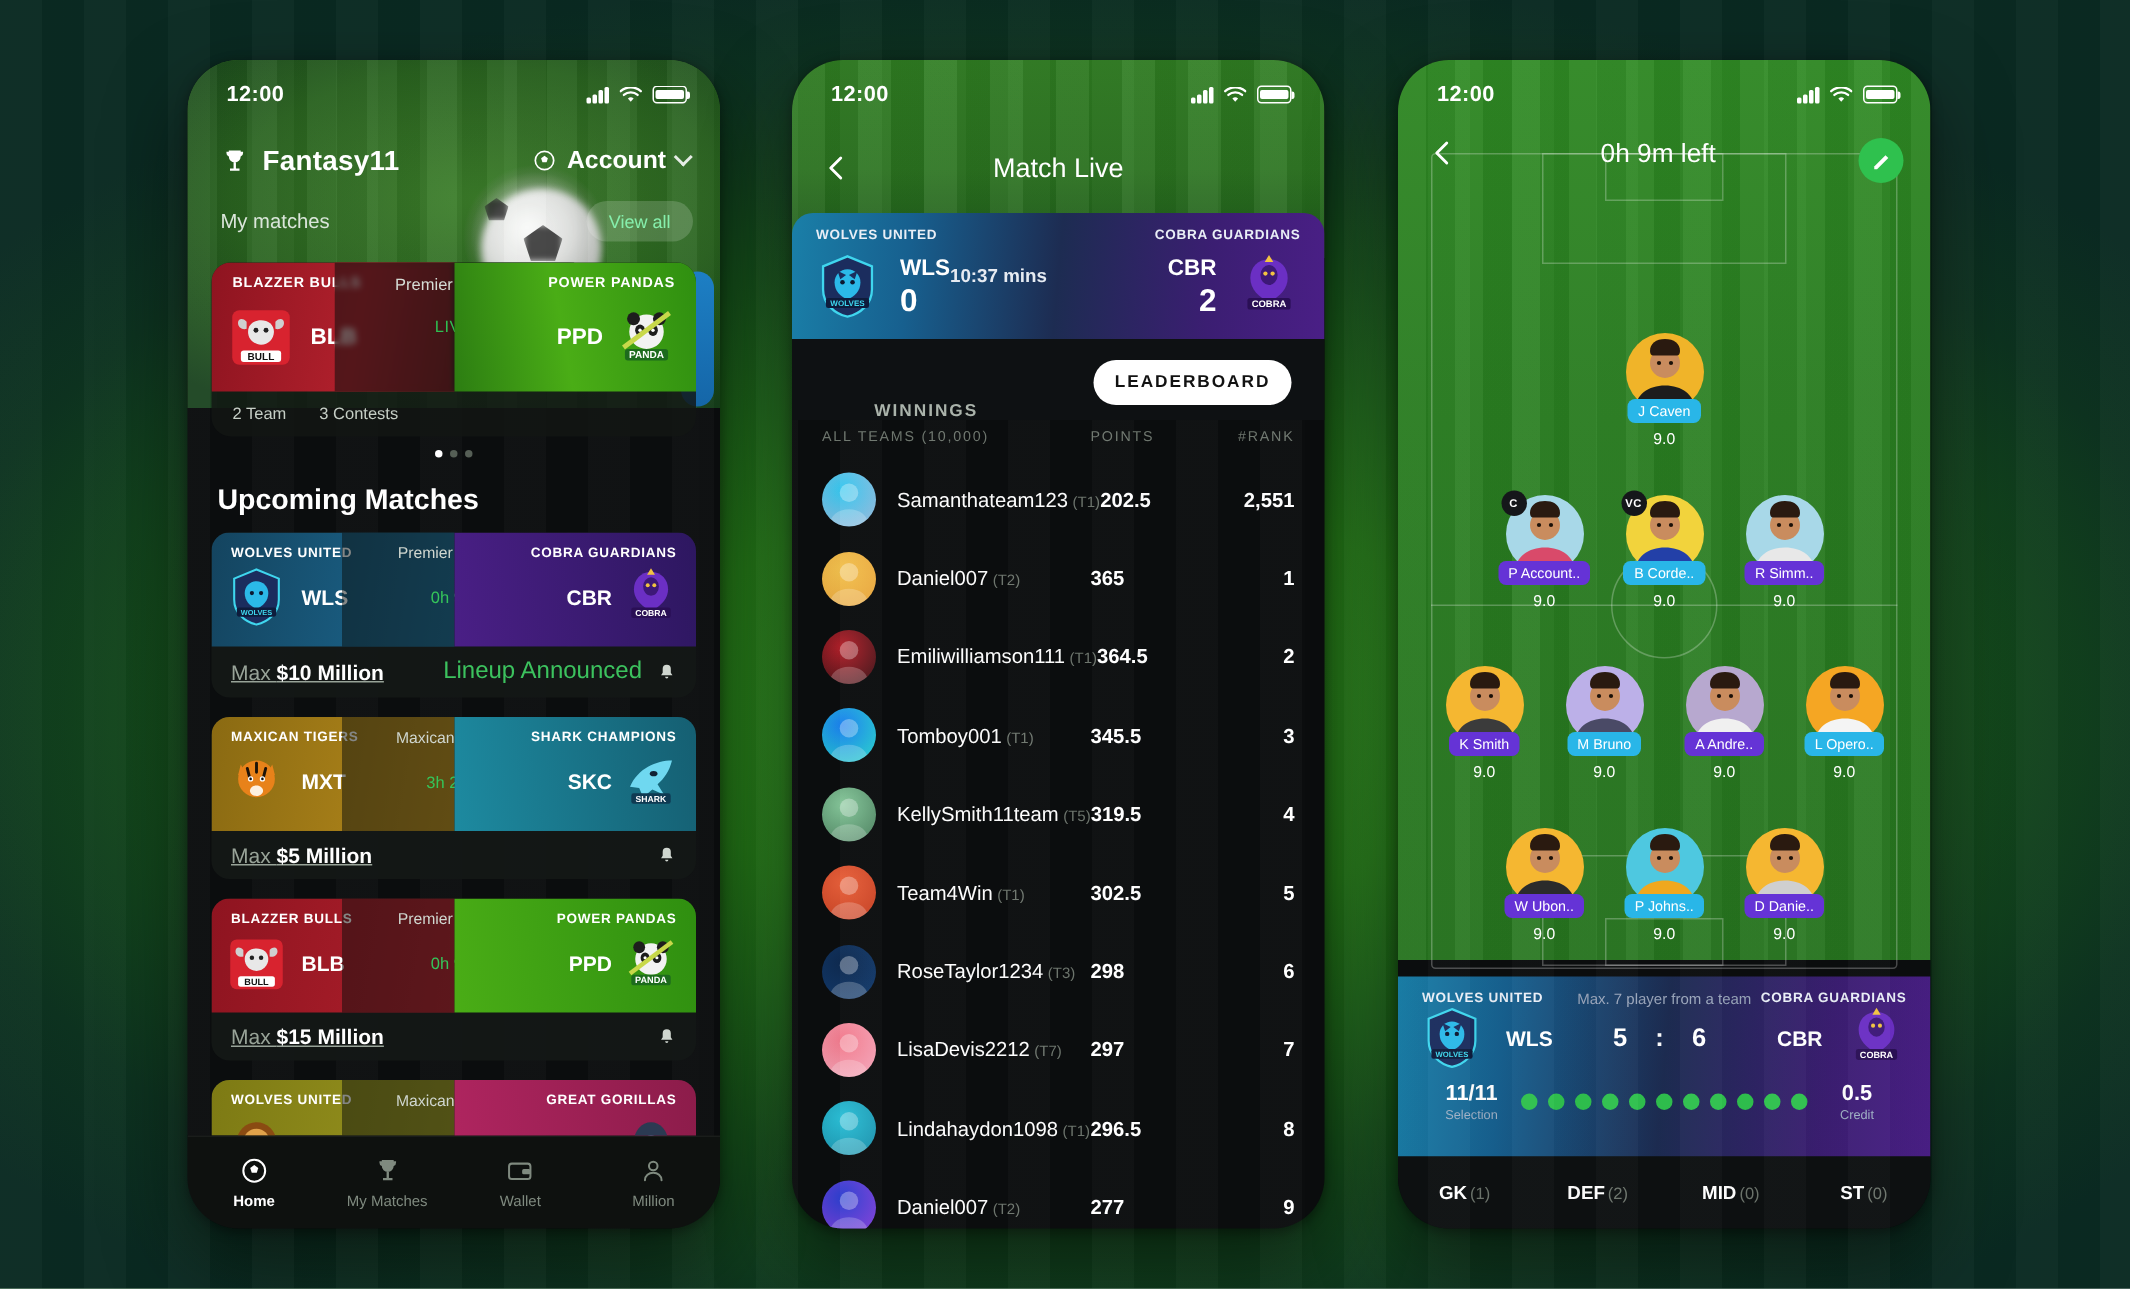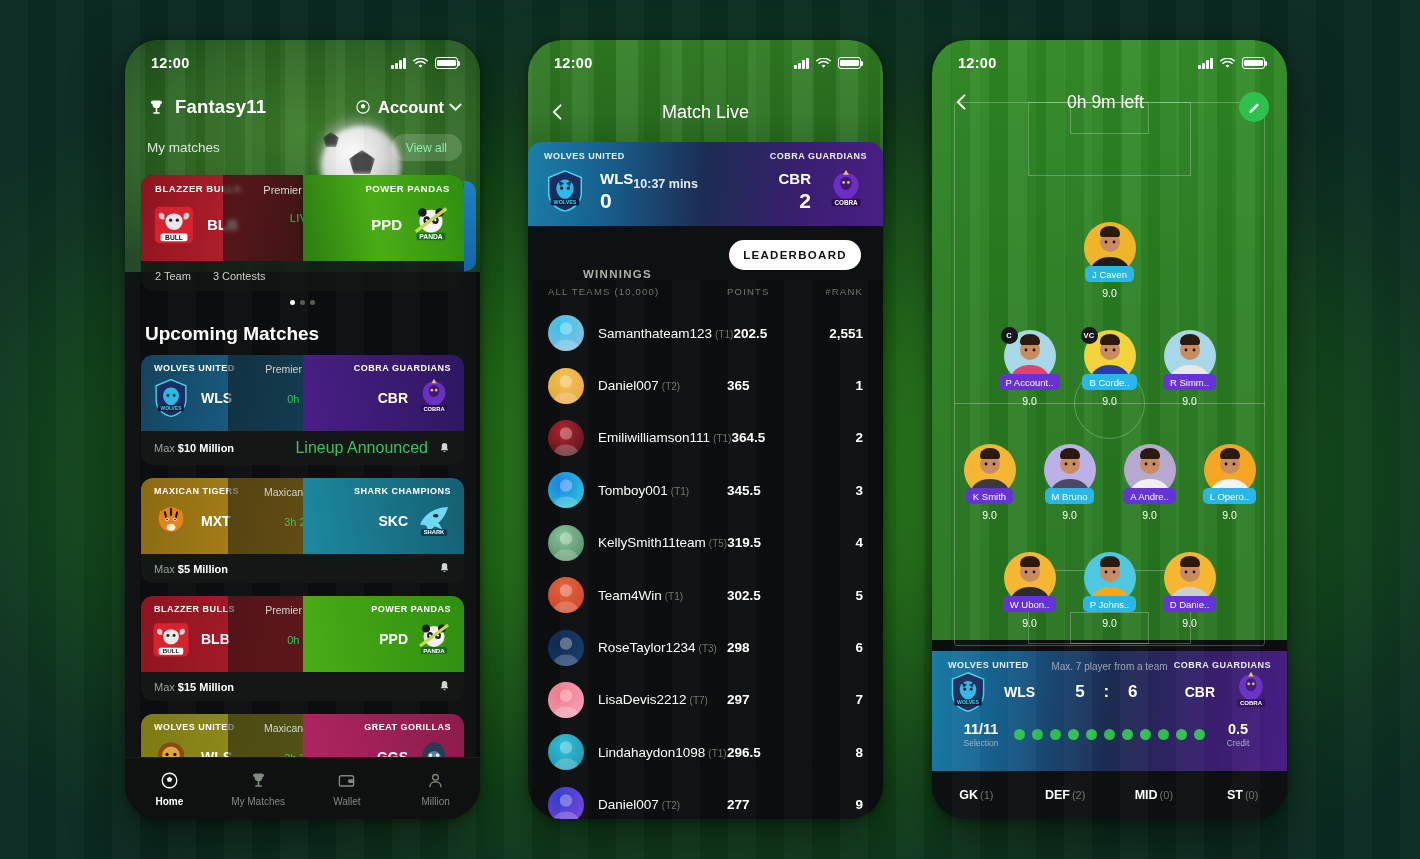--- a/index.html
+++ b/index.html
@@ -126,21 +126,21 @@
   .uc-r .uc-logo { margin: 10px 9px 0 0; order:2; }
   .uc-abbr { color:#fff; font-size:14px; font-weight:700; margin: 10px 0 0 9px; }
   .uc-r .uc-abbr { margin: 10px 0 0 0; order:1; flex:1; text-align:right; padding-right:5px; }
   .uc-center {
     position:absolute; left:50%; top:0; transform:translateX(-50%); width:150px; height:100%;
     background: rgba(10,14,12,.5); display:flex; flex-direction:column; align-items:center; justify-content:center;
   }
   .uc-league { position:absolute; top:8px; font-size:10.5px; color:#cfd6cf; }
   .uc-time { font-size:11px; color:#35c45a; margin-top: 12px; }
   .uc-foot { display:flex; align-items:center; justify-content:space-between; padding: 8px 13px; }
-  .uc-max { font-size:11px; color:#98a398; }
+  .uc-max { font-size:14px; color:#98a398;text-decoration:underline; }
   .uc-max b { color:#fff; font-weight:700; }
   .uc-right-foot { display:flex; align-items:center; gap:10px; }
   .uc-lineup { font-size:16px; color:#3cc25e; }
   .bell { width:13px; height:13px; }
 
   .tabbar {
     height: 62px; background: rgba(14,18,16,.97); display:flex; align-items:center;
     position: relative; z-index: 9; border-top: 1px solid rgba(255,255,255,.05);
   }
   .tab { flex:1; display:flex; flex-direction:column; align-items:center; gap:6px; }

